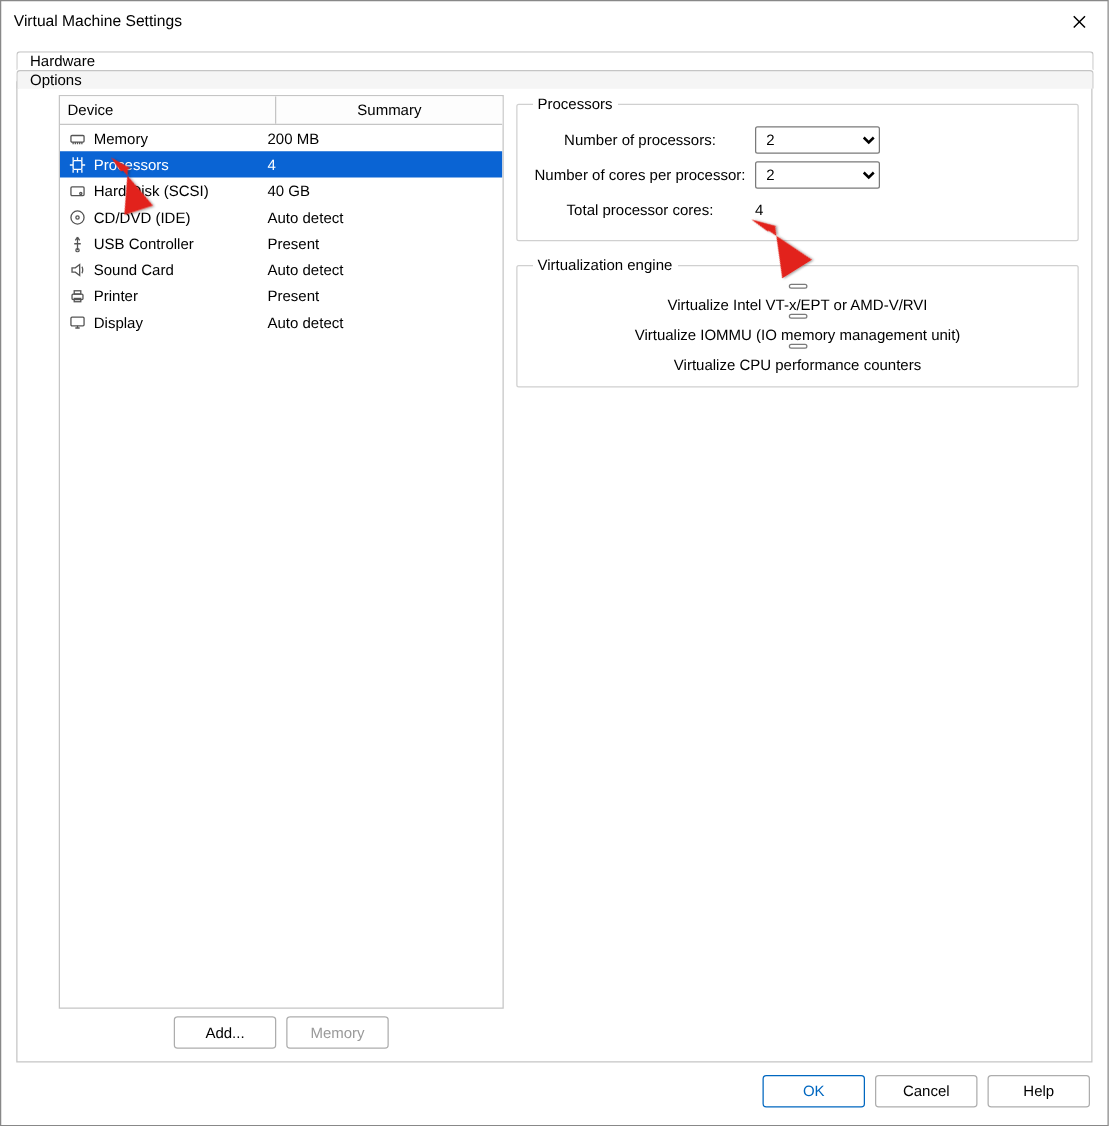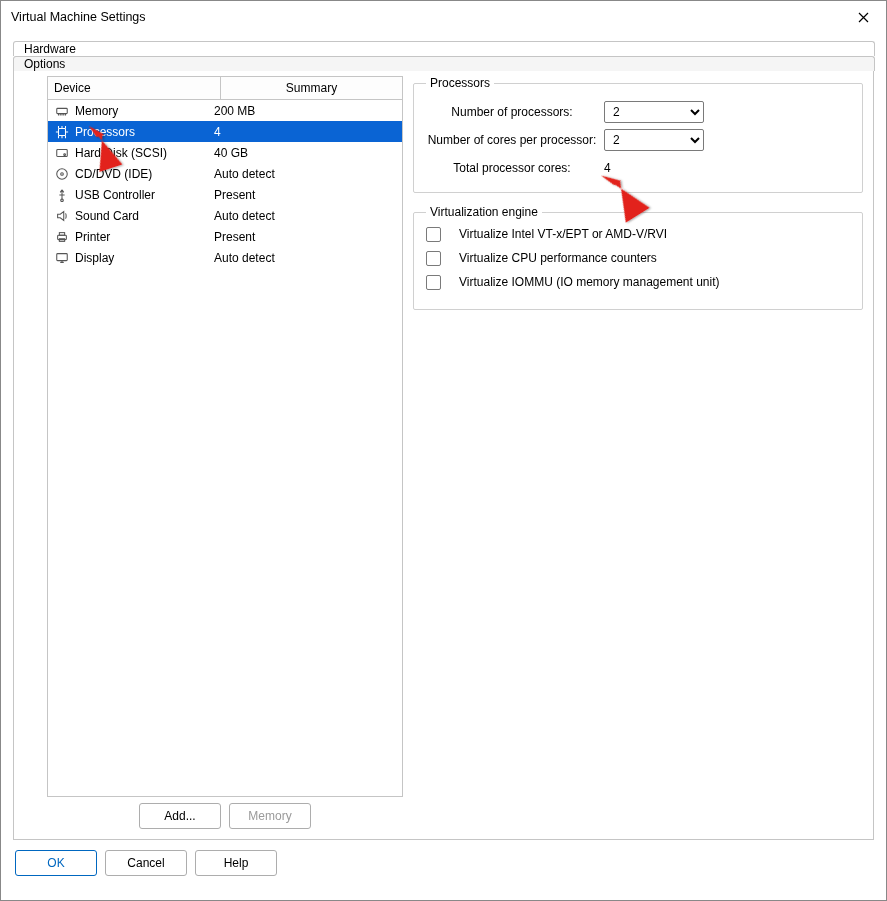--- a/index.html
+++ b/index.html
@@ -125,30 +125,30 @@
   legend{padding:0 4px;font-size:12px;}
   .form-row{display:flex;align-items:center;height:28px;gap:6px;}
   .form-label{width:172px;text-align:center;}
   select{
     width:100px;height:22px;
     border:1px solid #7a7a7a;border-radius:2px;
     font-family:inherit;font-size:12px;
     padding:0 4px;background:#fff;
   }
   .form-val{}
-  .cb-row{display:flex;height:24px;gap:18px;}
+  .cb-row{display:flex;align-items:center;height:24px;gap:6px;flex-direction:column;}
   input[type=checkbox]{
     width:15px;height:15px;margin:0;
     border:1px solid #7a7a7a;border-radius:2px;
     appearance:none;background:#fff;cursor:pointer;
   }
   
   .bottom-bar{
-    display:flex;gap:8px;
-    padding:10px 14px 24px 14px;
+    display:flex;justify-content:flex-end;gap:8px;
+    padding:10px 14px 14px 14px;
   }
   .btn-primary{border-color:var(--accent);color:var(--accent);}
   
   .arrow{position:absolute;pointer-events:none;z-index:50;}
   .arrow svg{display:block;}
 </style>
 </head>
 <body>
 
 <div class="titlebar">
@@ -302,25 +302,25 @@
       </fieldset>
 
       <fieldset>
         <legend>Virtualization engine</legend>
         <label class="cb-row">
           <input type="checkbox" style="">
           <span>Virtualize Intel VT-x/EPT or AMD-V/RVI</span>
         </label>
         <label class="cb-row">
           <input type="checkbox" style="">
-          <span>Virtualize CPU performance counters</span>
+          <span>Virtualize IOMMU (IO memory management unit)</span>
         </label>
         <label class="cb-row">
           <input type="checkbox" style="">
-          <span>Virtualize IOMMU (IO memory management unit)</span>
+          <span>Virtualize CPU performance counters</span>
         </label>
       </fieldset>
 
     </div>
 
     <div class="arrow" style="left:55px;top:55px;">
       <svg width="60" height="60">
           <defs>
             <filter id="s1">
               <feDropShadow dx="1" dy="1" stdDeviation="1" flood-opacity="0.4"></feDropShadow>

